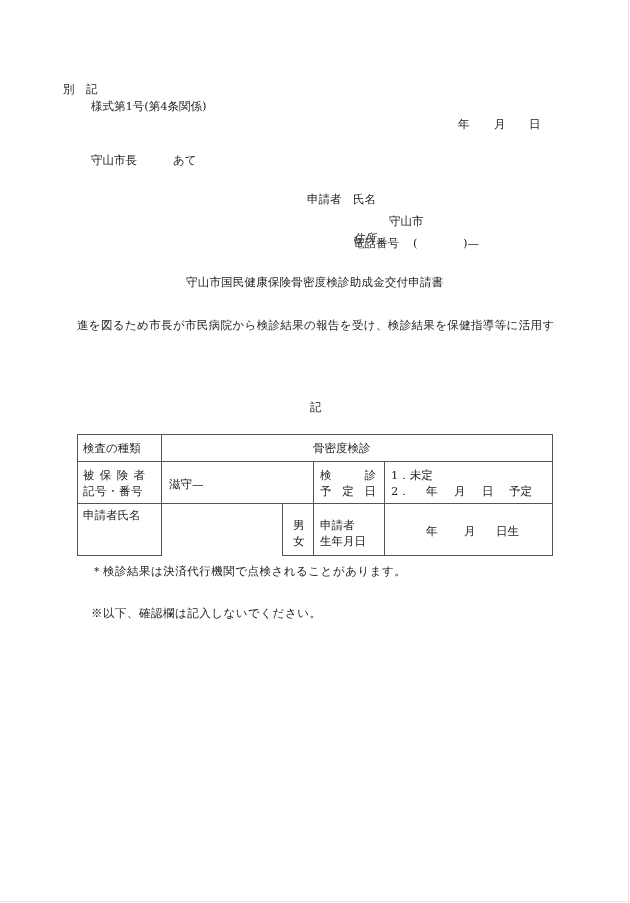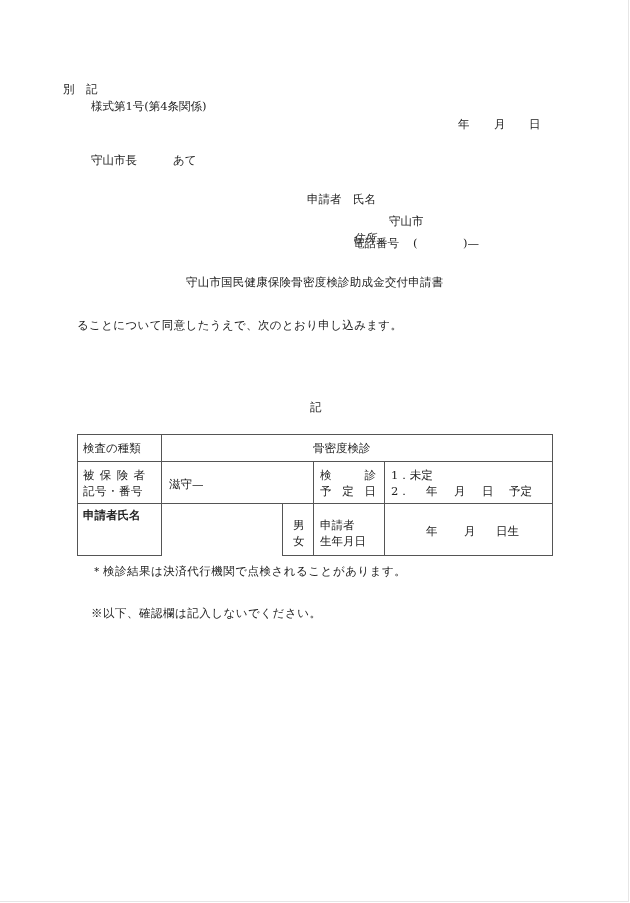--- a/index.html
+++ b/index.html
@@ -72,21 +72,21 @@
 <div class="abs" style="left:353px; top:194px;">氏名</div>
 <div class="abs" style="left:353px; top:233px;font-style:italic;">住所</div>
 <div class="abs" style="left:389px; top:216px;">守山市</div>
 <div class="abs" style="left:353px; top:238px;">電話番号</div>
 <div class="abs" style="left:413px; top:238px;">(</div>
 <div class="abs" style="left:463px; top:238px;">)—</div>
 
 <div class="abs title" style="left:186px; top:277px;">守山市国民健康保険骨密度検診助成金交付申請書</div>
 
 <div class="para">
-  <span class="para-line">ることについて同意したうえで、次のとおり申し込みます。</span>
+  <span class="para-line">進を図るため市長が市民病院から検診結果の報告を受け、検診結果を保健指導等に活用す</span>
 </div>
 
 <div class="abs" style="left:310px; top:402px;">記</div>
 
 <div class="form-table">
 
   <div class="cell" style="left:0; top:0; width:85px; height:28px;">
     <span class="cell-text" style="left:5px; top:8px;">検査の種類</span>
   </div>
   <div class="cell" style="left:84px; top:0; width:392px; height:28px;">
@@ -118,21 +118,21 @@
   </div>
   <div class="cell" style="left:307px; top:27px; width:169px; height:43px;">
     <span class="cell-text" style="left:6px; top:8px;">1．未定</span>
     <span class="cell-text" style="left:6px; top:24px;">2．</span>
     <span class="cell-text" style="left:41px; top:24px;">年</span>
     <span class="cell-text" style="left:69px; top:24px;">月</span>
     <span class="cell-text" style="left:97px; top:24px;">日</span>
     <span class="cell-text" style="left:124px; top:24px;">予定</span>
   </div>
 
-  <div class="cell" style="left:0; top:69px; width:85px; height:53px;font-weight:bold;">
+  <div class="cell" style="left:0; top:69px; width:85px; height:53px;">
     <span class="cell-text" style="left:5px; top:6px;">申請者氏名</span>
   </div>
   <div class="cell" style="left:205px; top:69px; width:32px; height:53px;">
     <span class="cell-text" style="left:10px; top:16px;">男</span>
     <span class="cell-text" style="left:10px; top:32px;">女</span>
   </div>
   <div class="cell" style="left:236px; top:69px; width:72px; height:53px;">
     <span class="cell-text" style="left:6px; top:16px;">申請者</span>
     <span class="cell-text" style="left:6px; top:32px;">生年月日</span>
   </div>

